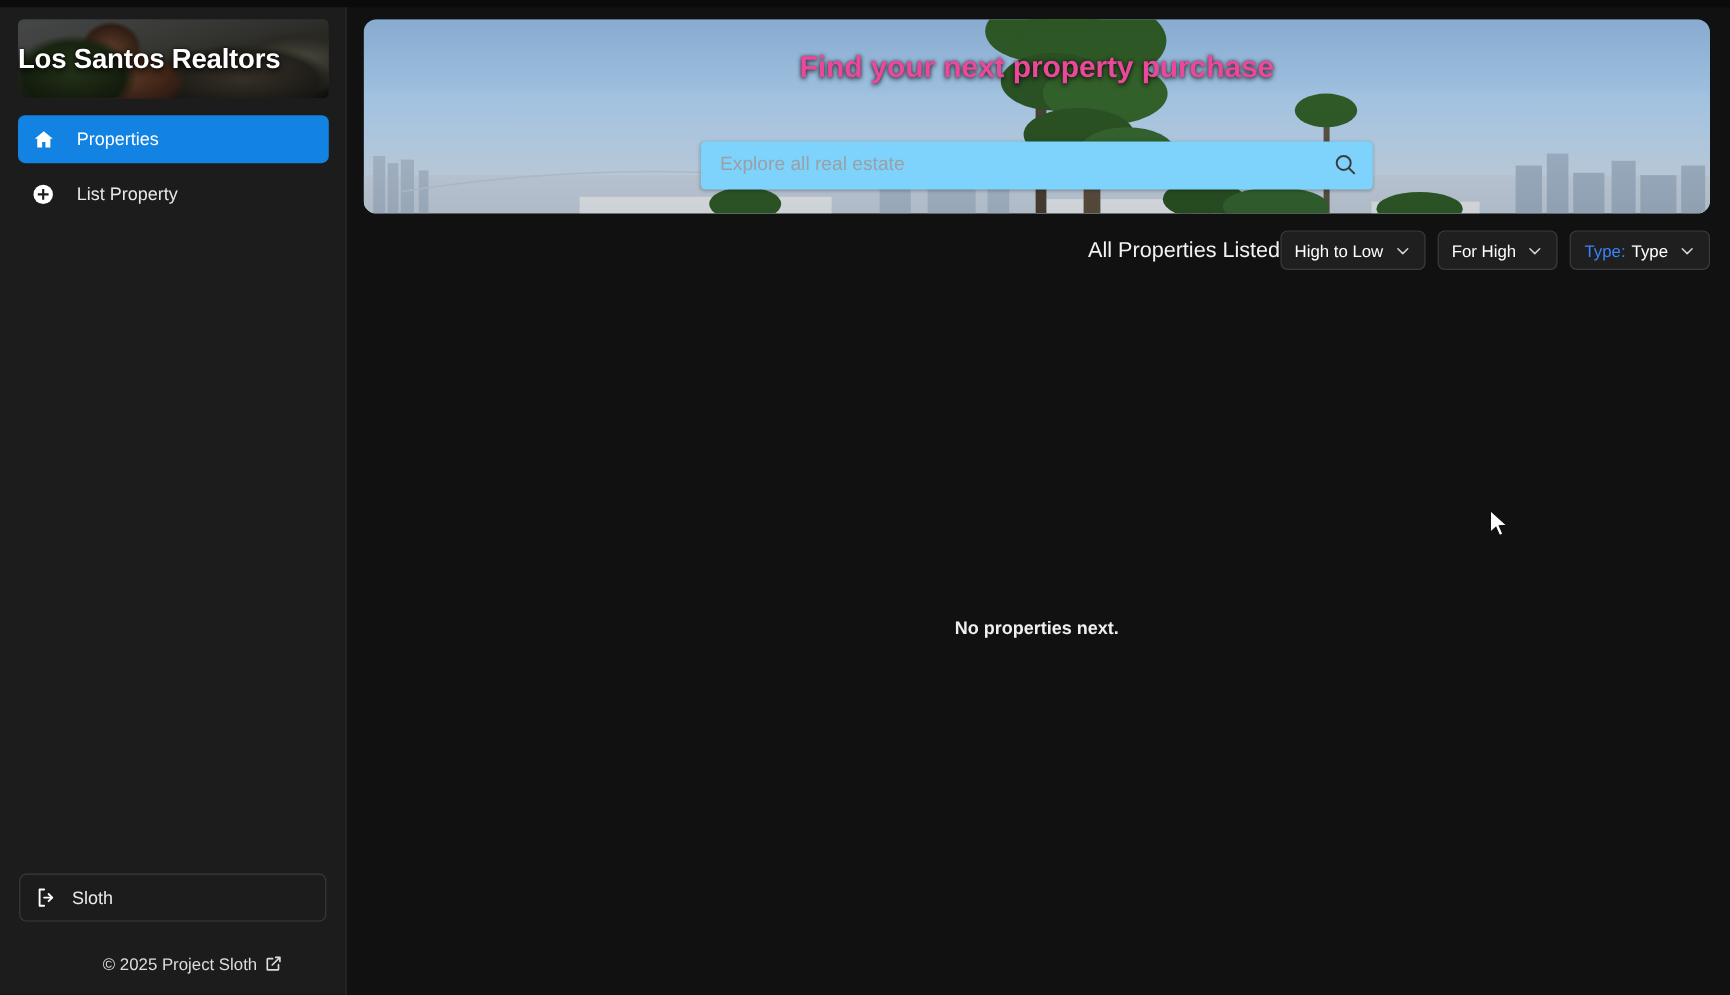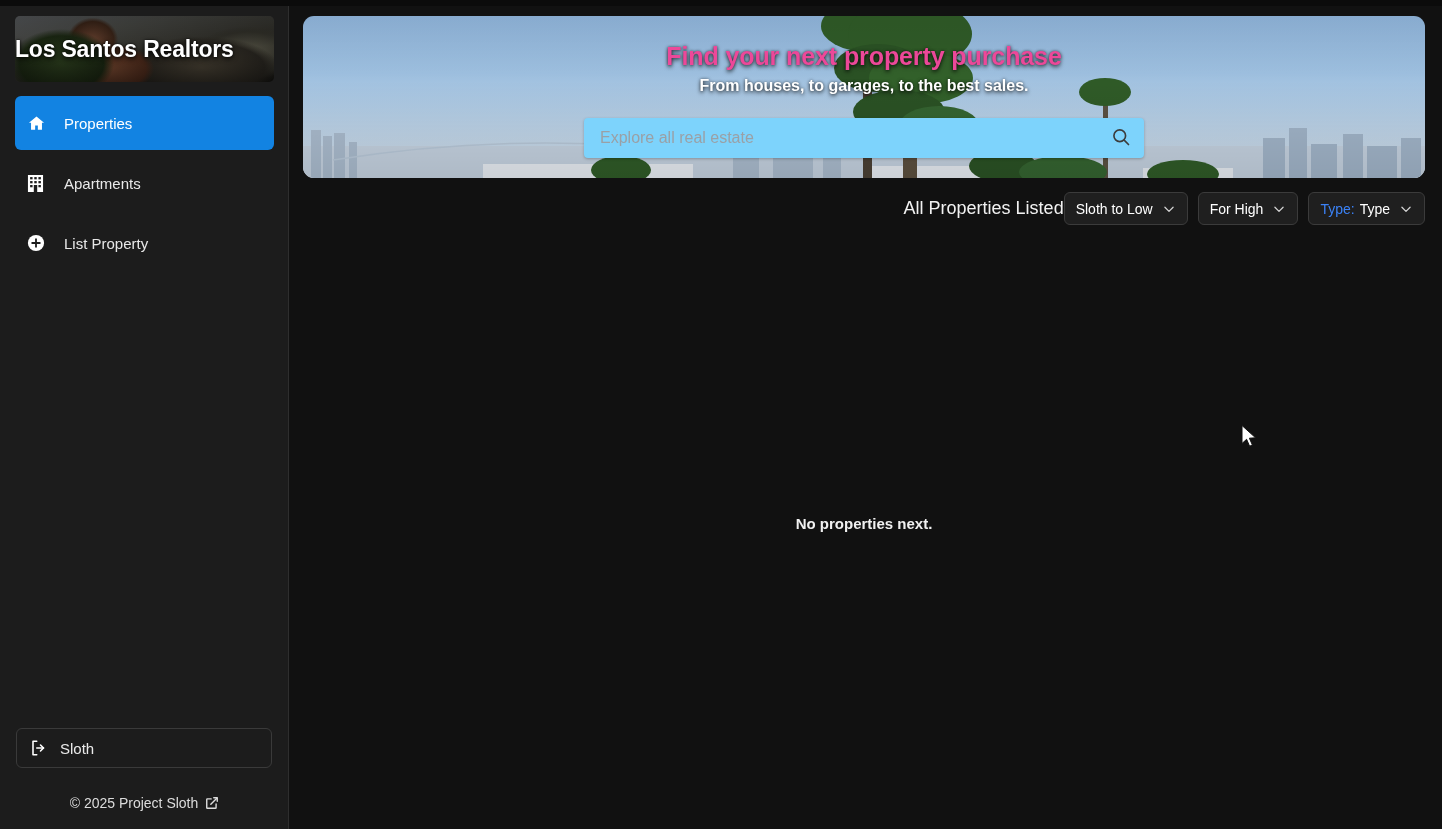--- a/index.html
+++ b/index.html
@@ -45,21 +45,21 @@
     color: #ffffff;
     font-size: 23px; font-weight: bold;
     letter-spacing: -.2px;
     text-shadow: 0 2px 5px rgba(0,0,0,.85), 0 0 2px rgba(0,0,0,.9);
     white-space: nowrap;
   }
 
   .nav-list { position: absolute; top: 96px; left: 15px; width: 259px; }
   .nav-item {
     display: flex; align-items: center;
-    height: 54px;
+    height: 40px;
     border-radius: 6px;
     padding: 0 12px;
     margin-bottom: 6px;
     color: #e8e8e8;
     font-size: 15px;
     cursor: pointer;
   }
   .nav-item.active { background: #1283e2; color: #ffffff; }
   .nav-item .ico {
     width: 26px; height: 20px;
@@ -75,21 +75,21 @@
     border: 1px solid #3a3a3a;
     border-radius: 6px;
     background: transparent;
     display: flex; align-items: center;
     padding: 0 13px;
     color: #eaeaea; font-size: 15px;
     cursor: pointer;
   }
   #logout-btn .ico { margin-right: 12px; display: flex; }
   #footer {
-    position: absolute; left: 0; bottom: 18px; width: 289px;
+    position: absolute; left: 16px; bottom: 18px; width: 289px;
     text-align: center;
     color: #dcdcdc; font-size: 14px;
     display: flex; align-items: center; justify-content: center; gap: 7px;
   }
   #footer .ext { display: flex; align-items: center; }
 
   
   #main { flex: 1; position: relative; background: #111111; height: 829px; }
 
   #hero {
@@ -193,39 +193,20 @@
 
     <div class="nav-item active">
       <span class="ico">
         <svg width="19" height="19" viewBox="0 0 24 24" fill="#ffffff">
           <path d="M12 3L2.5 11h2.6v9h5.2v-5.6h3.4V20h5.2v-9h2.6z"></path>
         </svg>
       </span>
       <span>Properties</span>
     </div>
 
-    <div class="nav-item">
-      <span class="ico">
-        <svg width="17" height="19" viewBox="0 0 18 20" fill="#ffffff">
-          <path d="M1 1h16v18H1z"></path>
-          <g fill="#1c1c1c">
-            <rect x="3.3" y="3.2" width="2.6" height="2.4"></rect>
-            <rect x="7.7" y="3.2" width="2.6" height="2.4"></rect>
-            <rect x="12.1" y="3.2" width="2.6" height="2.4"></rect>
-            <rect x="3.3" y="7.4" width="2.6" height="2.4"></rect>
-            <rect x="7.7" y="7.4" width="2.6" height="2.4"></rect>
-            <rect x="12.1" y="7.4" width="2.6" height="2.4"></rect>
-            <rect x="3.3" y="11.6" width="2.6" height="2.4"></rect>
-            <rect x="12.1" y="11.6" width="2.6" height="2.4"></rect>
-            <rect x="7.2" y="11.6" width="3.6" height="7.4"></rect>
-          </g>
-        </svg>
-      </span>
-      <span>Apartments</span>
-    </div>
 
     <div class="nav-item">
       <span class="ico">
         <svg width="18" height="18" viewBox="0 0 20 20">
           <circle cx="10" cy="10" r="9" fill="#ffffff"></circle>
           <path d="M9 5h2v10H9zM5 9h10v2H5z" fill="#1c1c1c"></path>
         </svg>
       </span>
       <span>List Property</span>
     </div>
@@ -309,21 +290,20 @@
         <ellipse cx="700" cy="150" rx="34" ry="16" fill="#2a5124"></ellipse>
         <ellipse cx="760" cy="156" rx="44" ry="16" fill="#346330"></ellipse>
         <ellipse cx="880" cy="158" rx="36" ry="14" fill="#2f5a27"></ellipse>
       </g>
     </svg>
 
     <div class="vig"></div>
 
     <div id="hero-text">
       <div id="hero-title">Find your next property purchase</div>
-      <div id="hero-sub">From houses, to garages, to the best sales.</div>
     </div>
 
     <div id="search-wrap">
       <input id="search-input" type="text" placeholder="Explore all real estate" style="">
       <button id="search-btn">
         <span>
           <svg width="20" height="20" viewBox="0 0 24 24" fill="none" stroke="#3c3c3c" stroke-width="2" stroke-linecap="round">
             <circle cx="10.5" cy="10.5" r="7"></circle>
             <path d="M15.8 15.8L21 21"></path>
           </svg>
@@ -331,21 +311,21 @@
       </button>
     </div>
   </section>
 
   <div id="toolbar">
     <div id="list-title">All Properties Listed</div>
 
     <div id="filters">
 
       <button class="filter-btn">
-        <span>Sloth to Low</span>
+        <span>High to Low</span>
         <span class="chev">
           <svg width="14" height="14" viewBox="0 0 24 24" fill="none" stroke="#ffffff" stroke-width="2.2" stroke-linecap="round" stroke-linejoin="round">
               <path d="M5 9l7 7 7-7"></path>
             </svg>
         </span>
       </button>
 
       <button class="filter-btn">
         <span>For High</span>
         <span class="chev">

